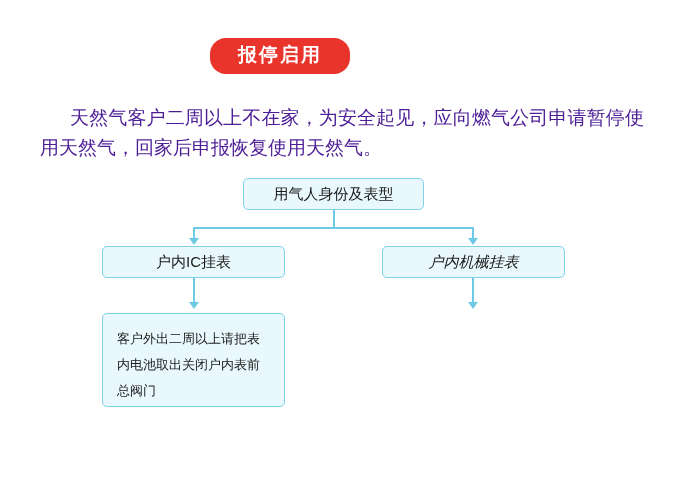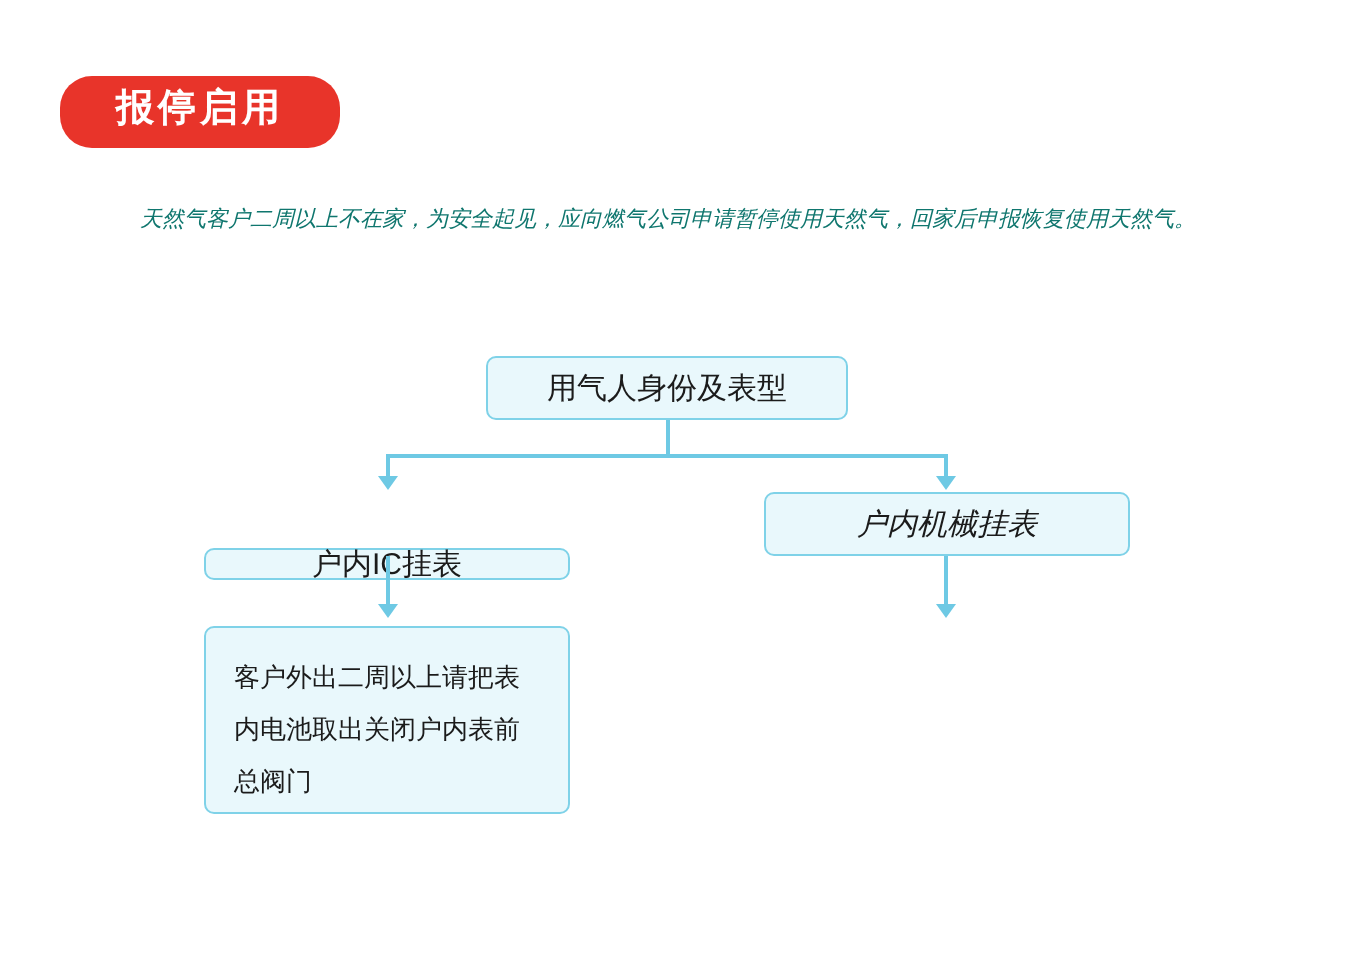--- a/index.html
+++ b/index.html
@@ -19,46 +19,45 @@
     width: 684px;
     height: 482px;
   }
 
   
   .title-wrap {
     position: absolute;
     top: 38px;
     left: 0;
     width: 560px;
-    margin-left: 30px;
+    text-align: center;
   }
   .title-pill {
     display: inline-block;
     background: #e8342a;
     color: #ffffff;
     font-size: 19px;
     font-weight: bold;
     letter-spacing: 2px;
     padding: 7px 28px 8px 28px;
     border-radius: 16px;
     line-height: 1.1;
   }
 
   
   .intro {
     position: absolute;
     top: 84px;
     left: 40px;
     width: 604px;
-    font-size: 11px;
+    font-size: 19px;
     line-height: 30px;
-    color: #0f766e;
+    color: #4c1d95;
     text-indent: 30px;
     text-align: justify;
-    font-style: italic;
   }
 
   
   .flow {
     position: absolute;
     top: 170px;
     left: 0;
     width: 684px;
     height: 260px;
   }
@@ -89,22 +88,21 @@
     left: 243px;
     top: 8px;
     width: 181px;
     height: 32px;
   }
   
   #node-ic {
     left: 102px;
     top: 76px;
     width: 183px;
-    height: 16px;
-    margin-top: 28px;
+    height: 32px;
   }
   #node-mech {
     left: 382px;
     top: 76px;
     width: 183px;
     height: 32px;
     font-style: italic;
   }
   
   #node-ic-detail {

